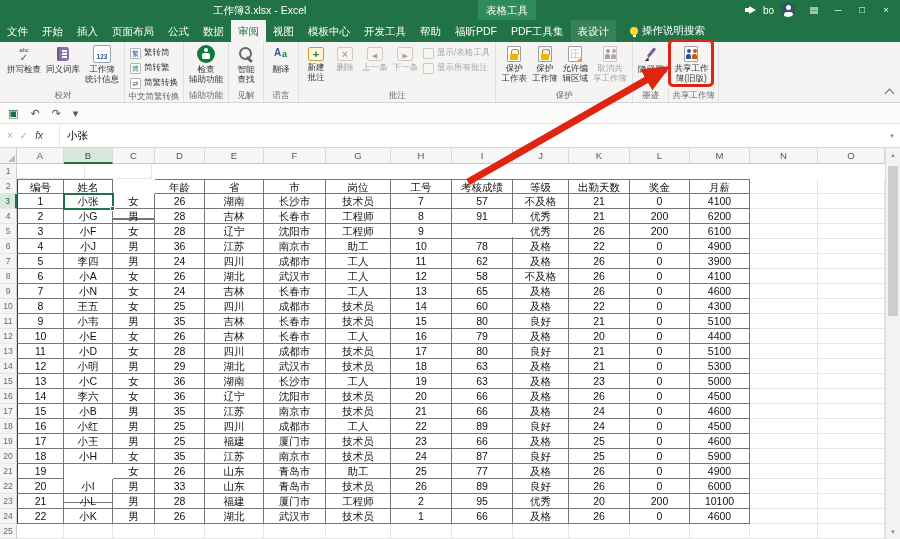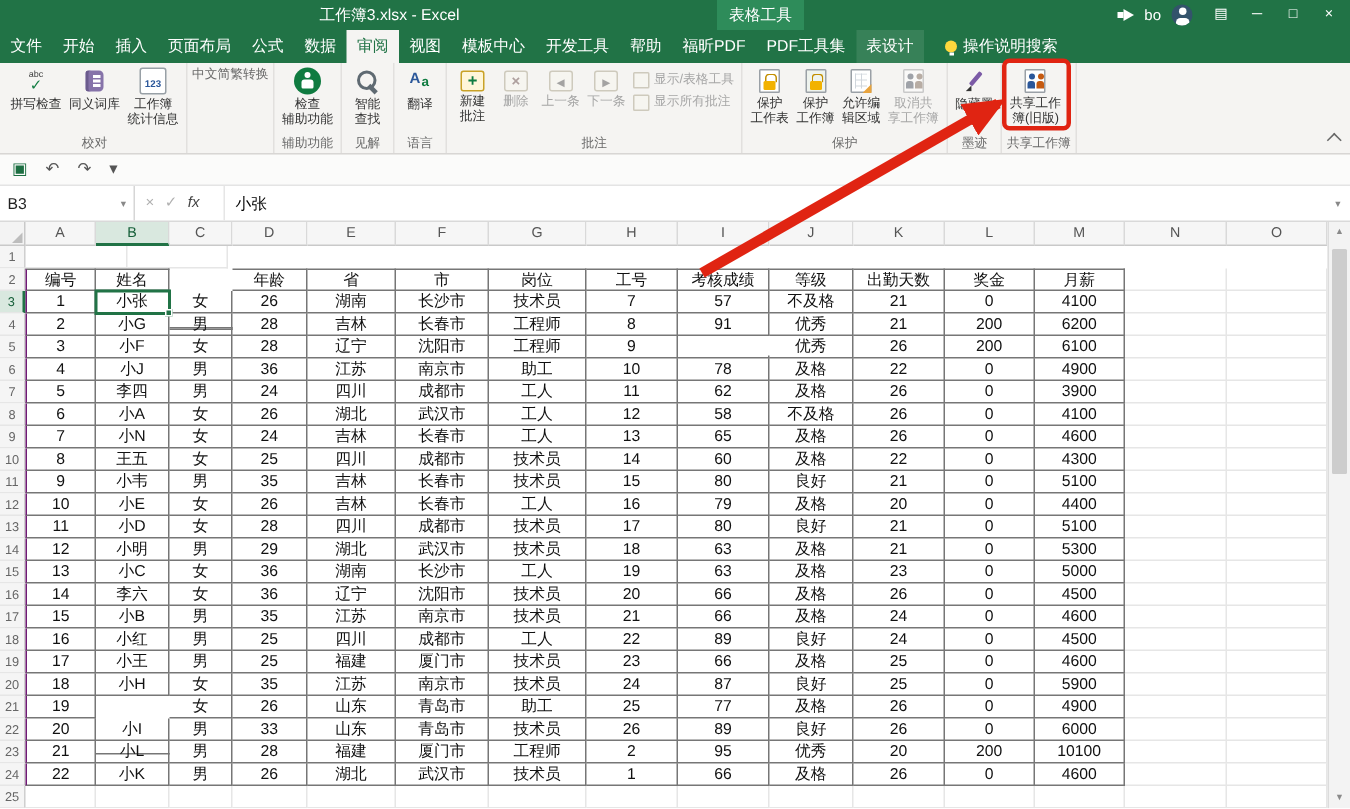--- a/index.html
+++ b/index.html
@@ -184,20 +184,36 @@
             <span class="ic ic-stats"></span>
             <div class="blab">
               <div>工作簿</div>
               <div>统计信息</div>
             </div>
           </div>
         </div>
         <div class="rlabel">校对</div>
       </div>
       <div class="rgroup">
+        <div class="rbody">
+          <div class="stack">
+            <div class="smallbtn">
+              <span class="sic sic-fanjian"></span>
+              <span class="slab">繁转简</span>
+            </div>
+            <div class="smallbtn">
+              <span class="sic sic-jianfan"></span>
+              <span class="slab">简转繁</span>
+            </div>
+            <div class="smallbtn">
+              <span class="sic sic-convert"></span>
+              <span class="slab">简繁转换</span>
+            </div>
+          </div>
+        </div>
         <div class="rlabel">中文简繁转换</div>
       </div>
       <div class="rgroup">
         <div class="rbody">
           <div class="bigbtn">
             <span class="ic ic-accessibility"></span>
             <div class="blab">
               <div>检查</div>
               <div>辅助功能</div>
             </div>
@@ -329,24 +345,20 @@
   </div>
 
   <div class="qatrow">
       <span class="qbtn save">▣</span>
       <span class="qbtn ">↶</span>
       <span class="qbtn ">↷</span>
       <span class="qbtn ">▾</span>
     </div>
 
   <div class="formularow">
-    <div class="namebox">
-      <span>B3</span>
-      <span class="nb-dd">▾</span>
-    </div>
     <div class="fbicons">
       <span class="fbi">×</span>
       <span class="fbi">✓</span>
       <span class="fbi fx">fx</span>
     </div>
     <div class="fbvalue">小张</div>
     <span class="fbexpand">▾</span>
   </div>
 
   <div class="gridwrap">

